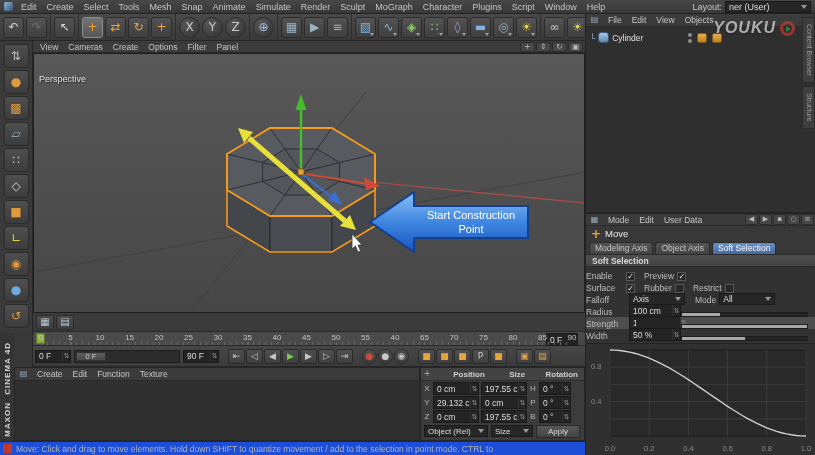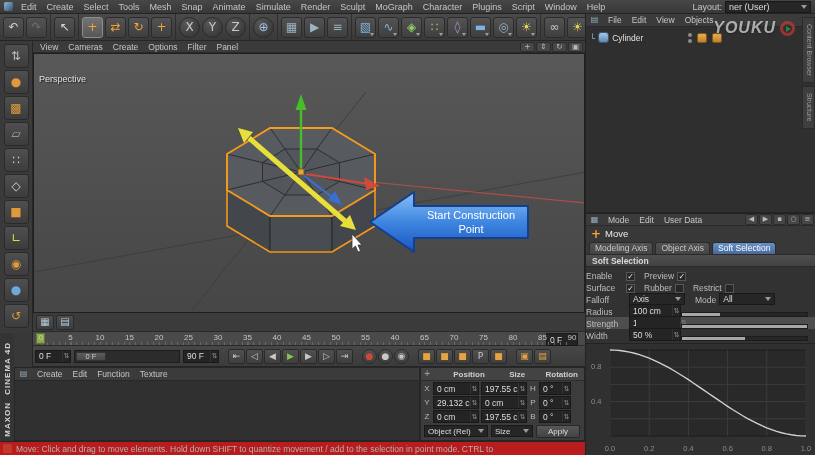--- a/index.html
+++ b/index.html
@@ -68,21 +68,21 @@
   #coords{left:420px;top:367px;width:165px;height:74px;background:#3c3c3c;border:1px solid #262626;font-size:8px}
   #coord-header{display:flex;align-items:center;height:13px;background:#434343;border-bottom:1px solid #2c2c2c;color:#cfcfcf}
   .ch{text-align:center;font-weight:bold}
   .ch1{width:56px;margin-left:8px}.ch2{width:48px}.ch3{width:48px}
   .crow{display:flex;align-items:center;height:13px;margin:1px 2px;gap:2px}
   .caxis{width:8px;text-align:center;color:#b8b8b8}
   #coord-bottom{display:flex;align-items:flex-start;gap:3px;margin:2px 3px}
   #mode-dd{width:64px}#size-dd{width:42px}
   #apply-btn{height:13px;width:44px;background:linear-gradient(#585858,#434343);border:1px solid #282828;border-radius:2px;color:#ddd;display:flex;align-items:center;justify-content:center;cursor:pointer}
   
-  #statusbar{left:0;top:441px;width:585px;height:14px;background:#b91c1c;border-top:1px solid #262626;display:flex;align-items:center;gap:4px;padding:0 3px;font-size:8.5px;color:#b2b2b2}
+  #statusbar{left:0;top:441px;width:585px;height:14px;background:#1d4ed8;border-top:1px solid #262626;display:flex;align-items:center;gap:4px;padding:0 3px;font-size:8.5px;color:#b2b2b2}
   #status-icon{width:9px;height:9px;background:#c0392b;border-radius:1px;flex:none}
   #status-text{white-space:nowrap;overflow:hidden}
   
   #right{left:585px;top:14px;width:230px;height:441px;background:#323232;border-left:1px solid #232323;position:absolute}
   #right .sec{position:absolute;left:0;width:230px}
   #om-header{top:0;height:13px;background:#3b3b3b;border-bottom:1px solid #2a2a2a;display:flex;align-items:center;font-size:8.5px;padding:0 2px}
   #om-body{top:13px;height:186px;background:#2f2f2f;border-bottom:1px solid #242424}
   .orow{display:flex;align-items:center;height:13px;margin-top:4px;padding-left:4px;gap:3px;color:#e0e0e0;font-size:8.5px;cursor:pointer}
   .hook{color:#8fb2d4;font-family:"DejaVu Sans Mono",monospace}
   .obj-icon{width:11px;height:11px;background:linear-gradient(#a3c8ea,#5f87ad);border:1px solid #3c5a75;border-radius:3px/4px}

